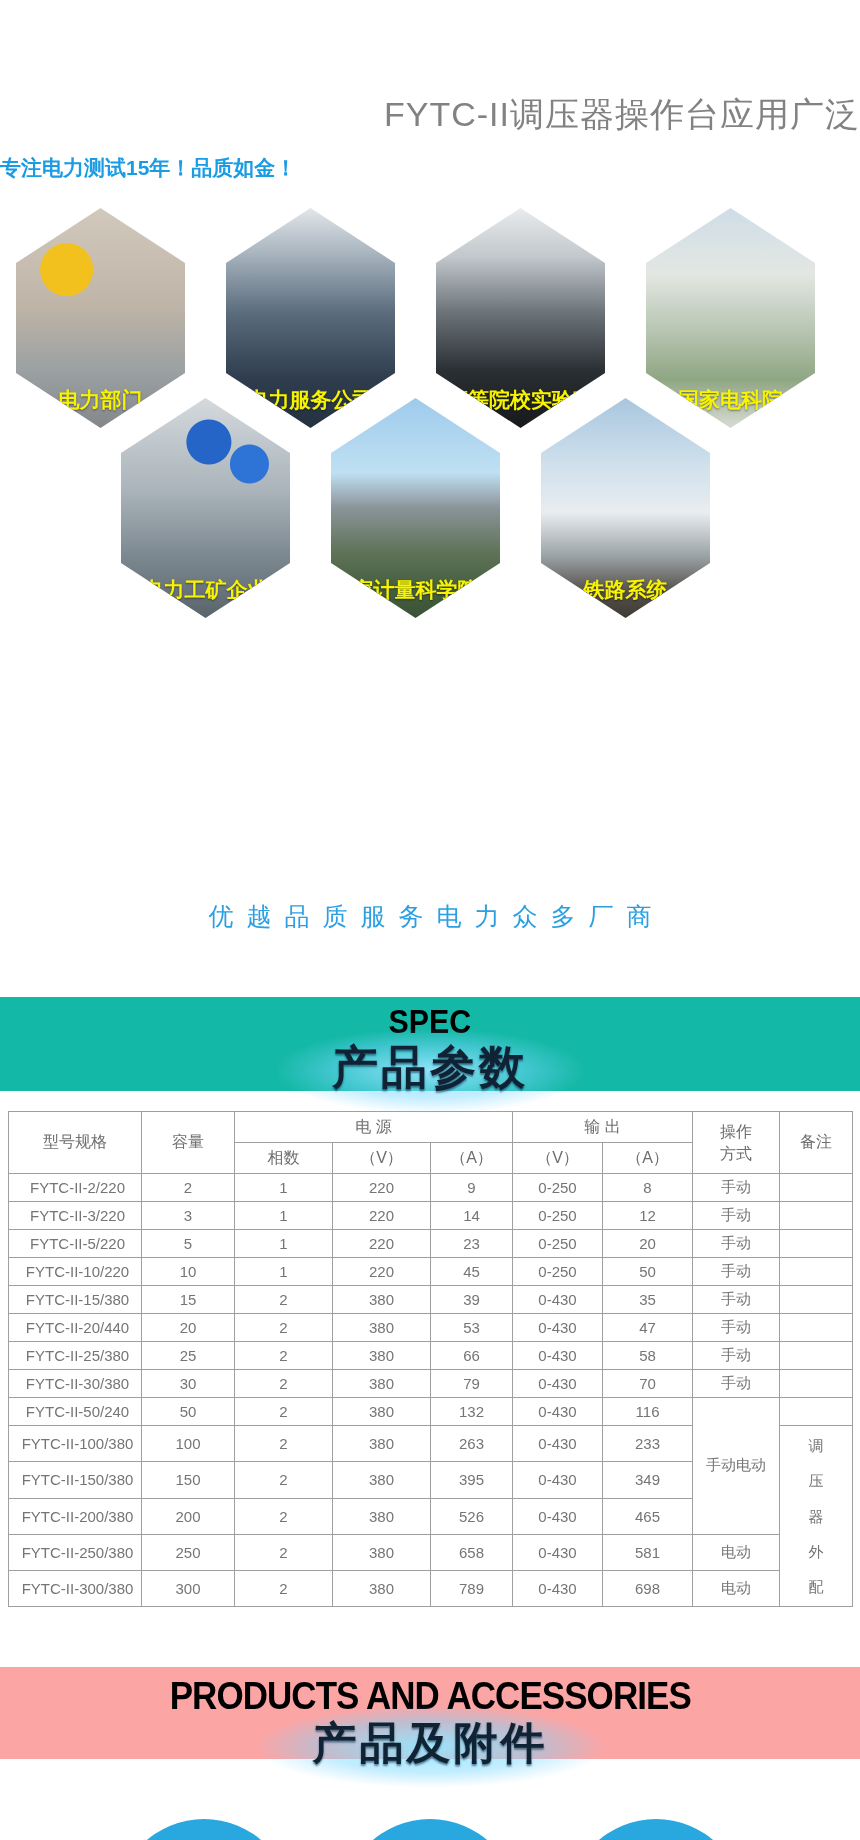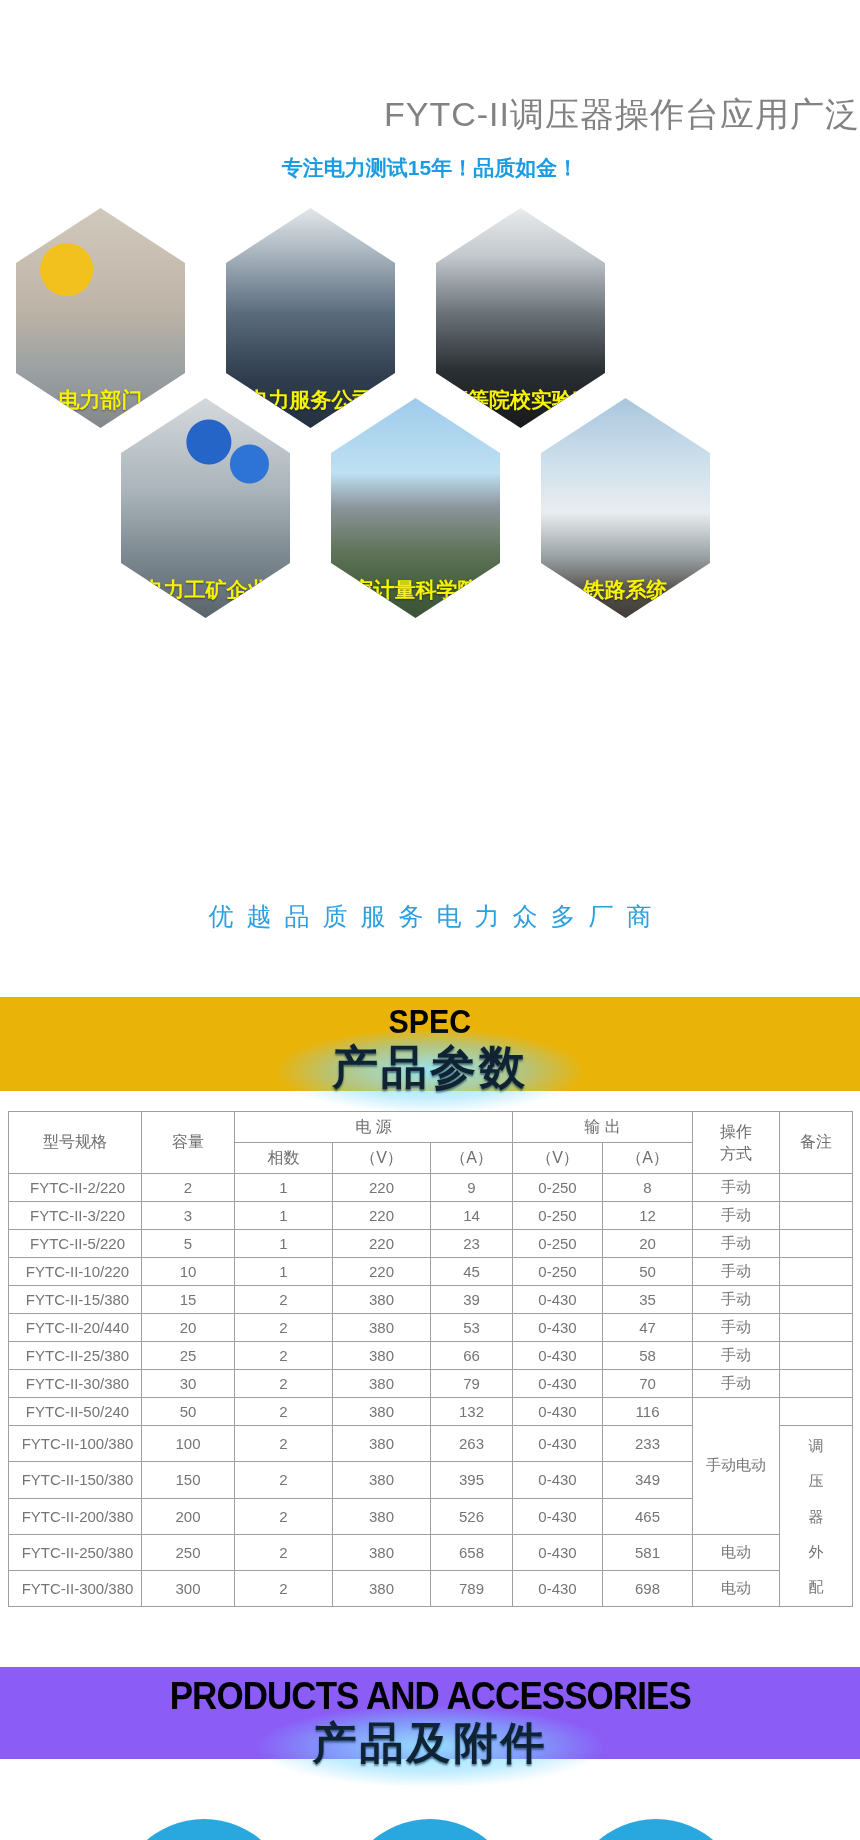--- a/index.html
+++ b/index.html
@@ -9,21 +9,21 @@
     font-family:"Liberation Sans","DejaVu Sans",sans-serif;
     overflow:hidden;
   }
 
   
   .hero-title {
     padding-top:92px; text-align:right;
     font-size:34px; color:#828282; letter-spacing:1px; font-weight:400;
   }
   .hero-subtitle {
-    margin-top:16px; text-align:center;
+    margin-top:16px; text-align:left;
     font-size:21px; font-weight:bold; color:#1a9ce4;
   }
 
   
   .hex-area { position:relative; height:640px; margin-top:26px; }
   .hex {
     position:absolute; width:169px; height:220px;
     clip-path:polygon(50% 0,100% 25%,100% 75%,50% 100%,0 75%,0 25%);
     overflow:hidden;
   }
@@ -131,37 +131,41 @@
     <div class="hex-label">电力部门</div>
   </div>
   <div class="hex hex2">
     <div class="ph"></div>
     <div class="hex-label">电力服务公司</div>
   </div>
   <div class="hex hex3">
     <div class="ph"></div>
     <div class="hex-label">高等院校实验室</div>
   </div>
+  <div class="hex hex4">
+    <div class="ph"></div>
+    <div class="hex-label">国家电科院</div>
+  </div>
   <div class="hex hex5">
     <div class="ph"></div>
     <div class="hex-label">电力工矿企业</div>
   </div>
   <div class="hex hex6">
     <div class="ph"></div>
     <div class="hex-label">国家计量科学院所</div>
   </div>
   <div class="hex hex7">
     <div class="ph"></div>
     <div class="hex-label">铁路系统</div>
   </div>
 </div>
 
 <div class="quality-line">优越品质服务电力众多厂商</div>
 
-<div class="banner banner1" style="background:#eab308;">
+<div class="banner banner1" style="background:#14b8a6;">
   <div><span class="banner-en">SPEC</span></div>
   <div class="banner-cn-wrap">
     <span class="banner-cn">产品参数</span>
   </div>
 </div>
 
 <div class="spec-table-wrap">
   <table class="spec">
     <colgroup>
       <col style="width:133px">
@@ -336,21 +340,21 @@
           <td>380</td>
           <td>789</td>
           <td>0-430</td>
           <td>698</td>
           <td>电动</td>
         </tr>
       </tbody>
   </table>
 </div>
 
-<div class="banner banner2" style="background:#8b5cf6;">
+<div class="banner banner2" style="background:#fca5a5;">
   <div><span class="banner-en">PRODUCTS AND ACCESSORIES</span></div>
   <div class="banner-cn-wrap">
     <span class="banner-cn">产品及附件</span>
   </div>
 </div>
 
 <div class="accessories">
 
   <div class="acc-item">
     <div class="acc-circle" style="background:#29a8e0;">

